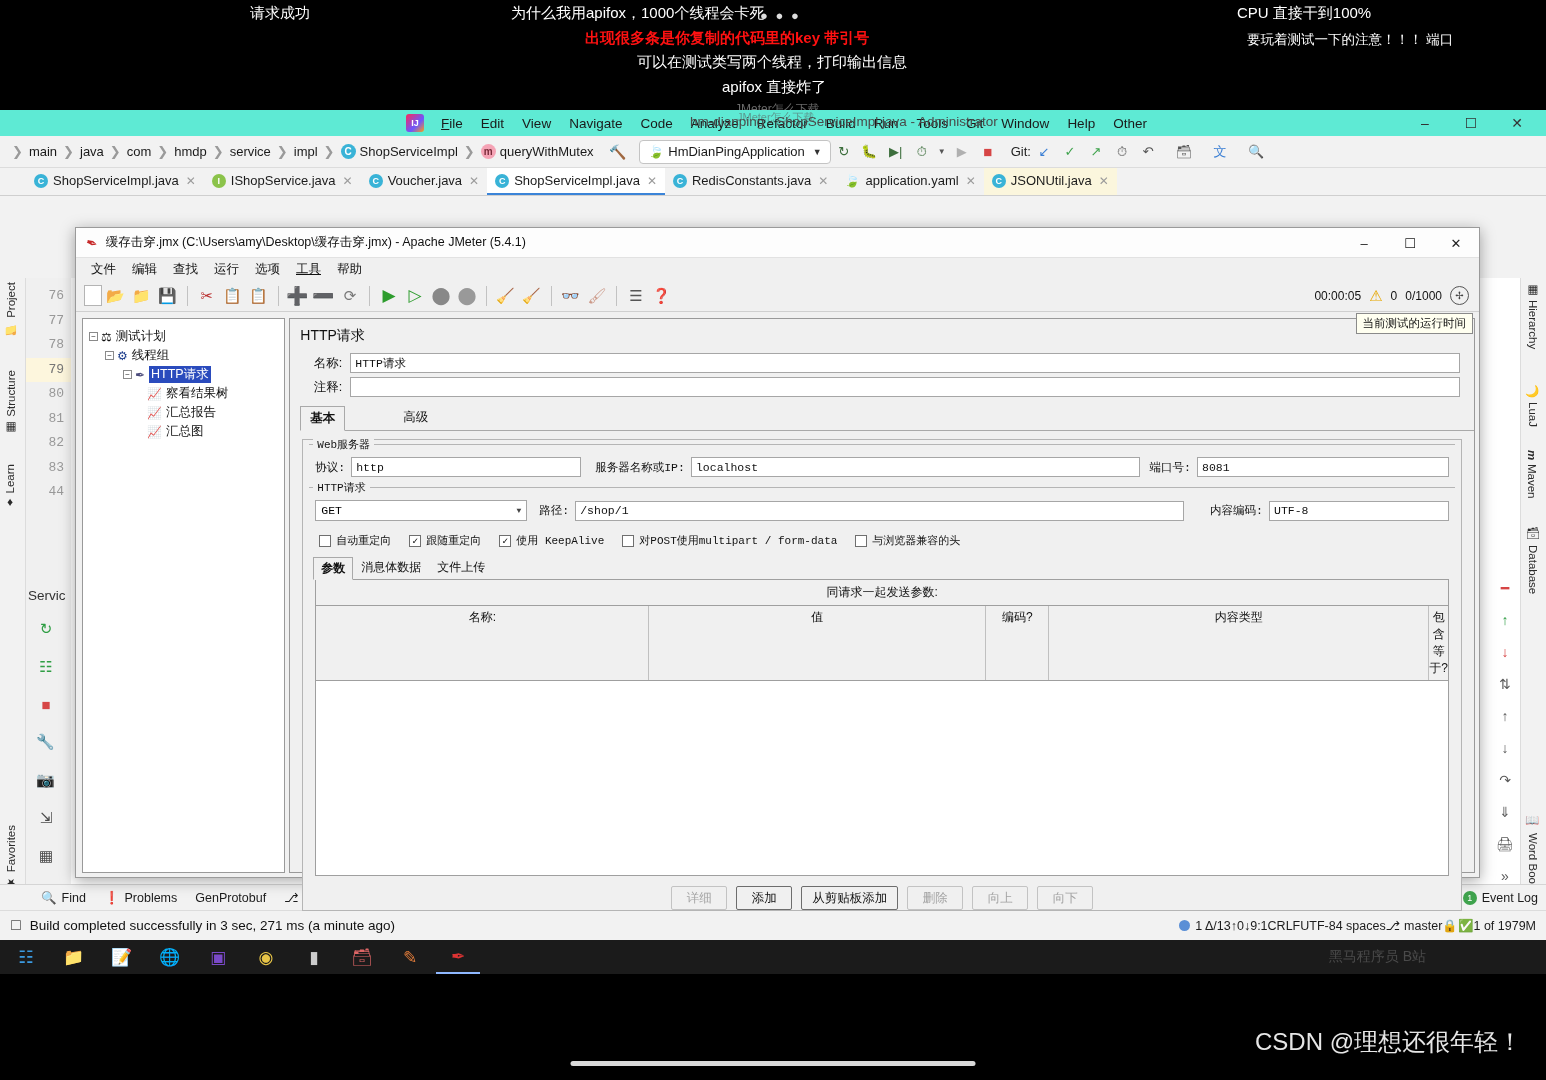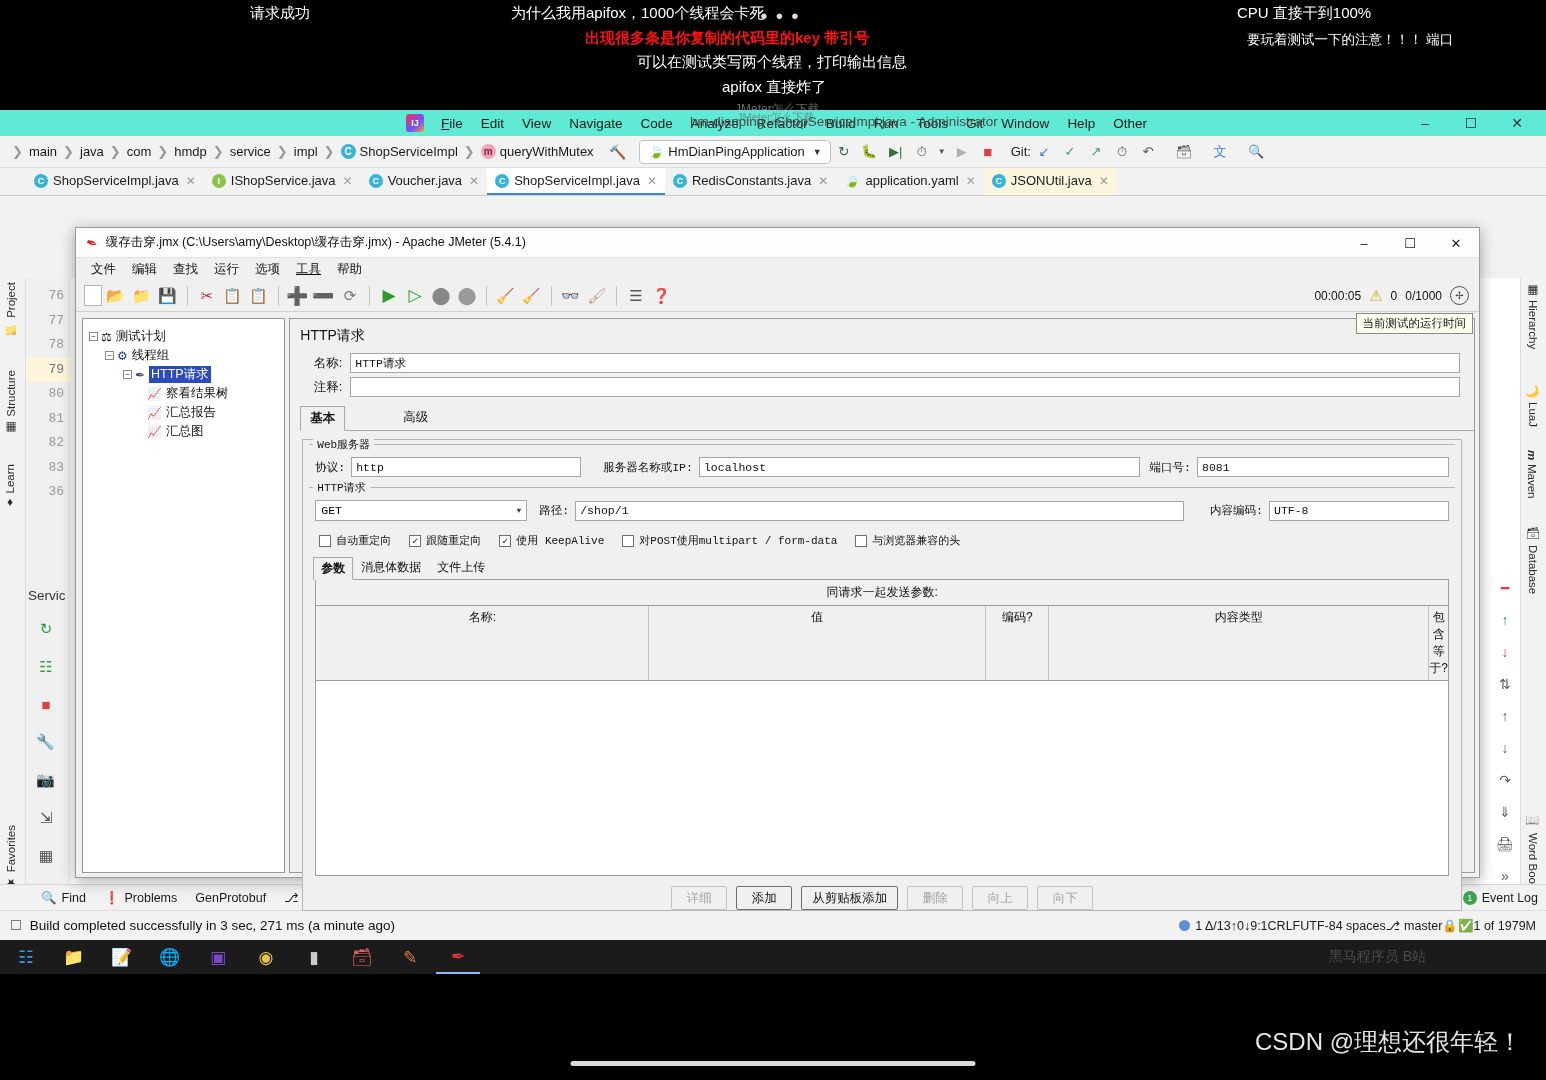--- a/index.html
+++ b/index.html
@@ -298,21 +298,21 @@
     </div>
     <div class="gutter">
       <div class="lnum">76</div>
       <div class="lnum">77</div>
       <div class="lnum">78</div>
       <div class="lnum cur">79</div>
       <div class="lnum">80</div>
       <div class="lnum">81</div>
       <div class="lnum">82</div>
       <div class="lnum">83</div>
-      <div class="lnum">36</div>
+      <div class="lnum">44</div>
     </div>
     <div class="servic-txt">Servic</div>
 
     <div class="strip left">
       <div class="vbtn" style="top:4px;">
         <span>📁</span>
         <span>Project</span>
       </div>
       <div class="vbtn" style="top:92px;">
         <span>▦</span>
@@ -559,21 +559,21 @@
           <div class="stab">高级</div>
         </div>
 
         <div class="panel">
 
           <div class="grp">
             <span class="gt">Web服务器</span>
             <div class="inline">
               <span class="ilab">协议:</span>
               <span class="ibox" style="width:230px;">http</span>
-              <span class="ilab" style="margin-left:16px;text-align:center;">服务器名称或IP:</span>
+              <span class="ilab" style="margin-left:8px;text-align:center;">服务器名称或IP:</span>
               <span class="ibox" style="flex:1;">localhost</span>
               <span class="ilab" style="margin-left:4px;">端口号:</span>
               <span class="ibox" style="width:252px;">8081</span>
             </div>
           </div>
 
           <div class="grp">
             <span class="gt">HTTP请求</span>
             <div class="inline">
               <span class="sel-box">

